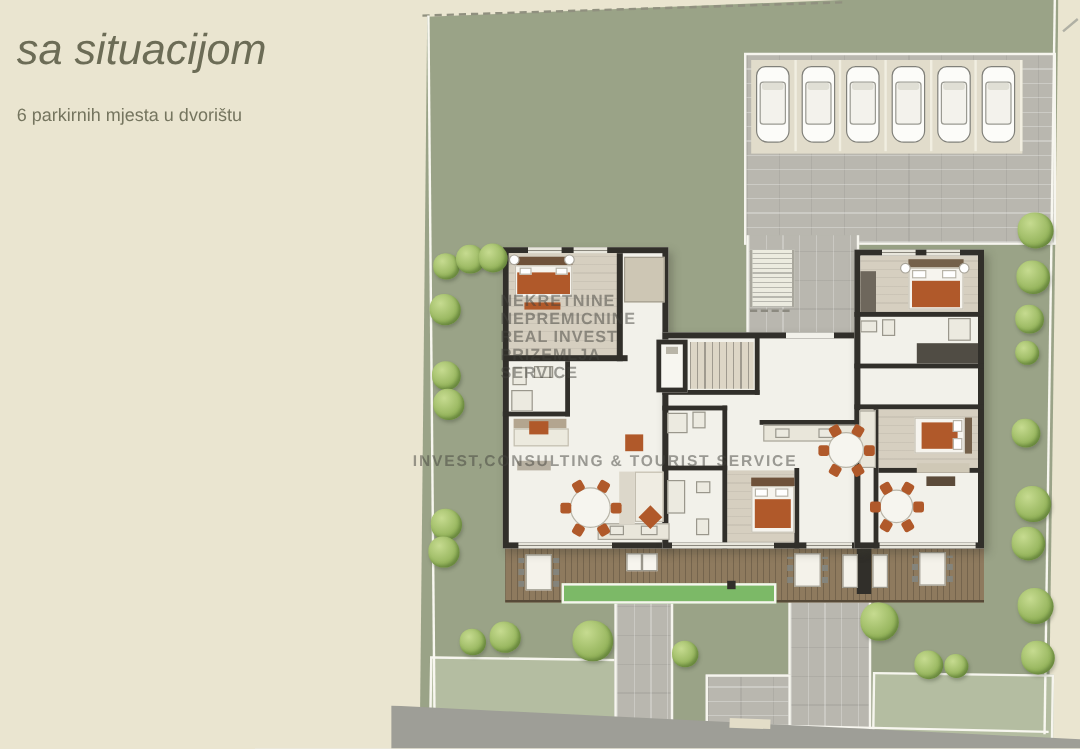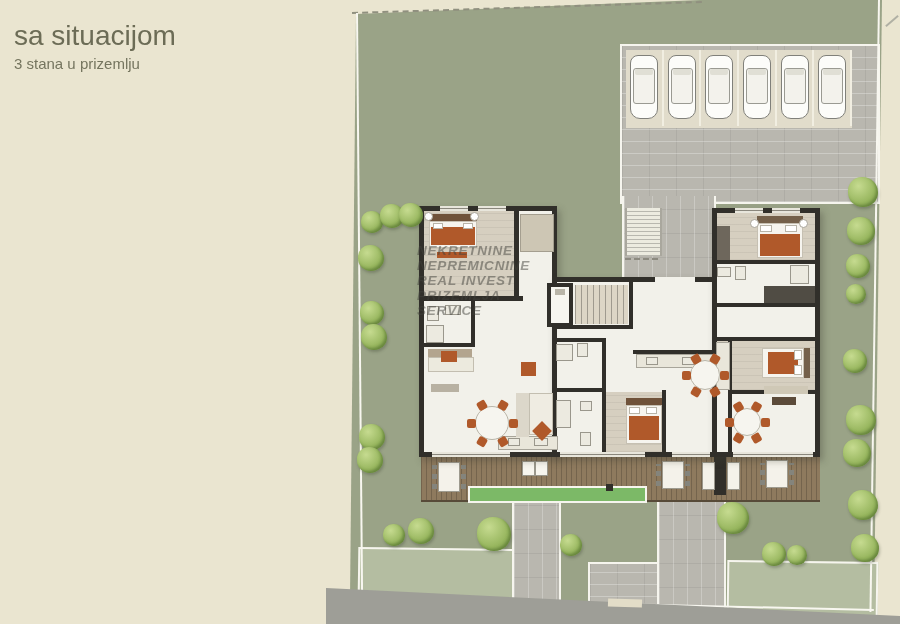--- a/index.html
+++ b/index.html
@@ -1,21 +1,21 @@
 <!DOCTYPE html>
 <html style="--bg: #eae5d0; --title_text: #6c6c56; --note_text: #75755f; --site_green: #9aa387; --lawn_light: #b4bda1; --paver: #b9b7af; --stall_bg: #e1dccb; --road: #9e9e97; --deck: #8e7a5e; --wall: #312f2a; --room: #f2f1ea; --parquet: #d6cfc0; --orange: #b0592a; --wood_dark: #6f523a; --tree_edge: #7d9c4a; --bright_strip: #7cb967; --car_body: #fcfcf9; --watermark: rgba(66,66,60,0.5);"><head>
 <meta charset="utf-8">
 <style>
   html,body{margin:0;padding:0;}
   #canvas{position:relative;width:900px;height:624px;overflow:hidden;
     background:var(--bg,#eae5d0);font-family:"Liberation Sans",sans-serif;}
   .a{position:absolute;}
   
   .t1{font-size:31px;color:var(--title_text,#6c6c56);letter-spacing:.5px;}
-  .t2{font-size:28px;color:var(--title_text,#6c6c56);}
+  .t2{font-size:36px;color:var(--title_text,#6c6c56);font-style:italic;}
   .nt{font-size:15px;color:var(--note_text,#75755f);}
   
   .green{background:var(--site_green,#9aa387);}
   .lawn{background:var(--lawn_light,#b4bda1);border:2px solid #f6f5ee;}
   .pav{background-color:var(--paver,#b9b7af);
        background-image:repeating-linear-gradient(0deg,rgba(255,255,255,.28) 0 1px,transparent 1px 12px),
                         repeating-linear-gradient(90deg,rgba(0,0,0,.06) 0 1px,transparent 1px 27px);}
   .pavv{background-color:var(--paver,#b9b7af);
        background-image:repeating-linear-gradient(90deg,rgba(255,255,255,.25) 0 1px,transparent 1px 14px),
                         repeating-linear-gradient(0deg,rgba(0,0,0,.06) 0 1px,transparent 1px 24px);}
@@ -55,34 +55,34 @@
     background:repeating-linear-gradient(0deg,#84847c 0 5px,transparent 5px 10px);}
   .dtable::before{left:-7px;} .dtable::after{right:-7px;}
   .dot{position:absolute;background:#fff;border:1px solid #a9a59a;border-radius:50%;width:7px;height:7px;}
   
   .stairs{background-color:#ddd6c6;
     background-image:repeating-linear-gradient(90deg,rgba(0,0,0,.28) 0 1px,transparent 1px 6px);}
   .xstairs{background-color:#ecebe0;
     background-image:repeating-linear-gradient(0deg,rgba(0,0,0,.22) 0 1px,transparent 1px 4px);
     border-left:2px solid #a9a79d;border-right:2px solid #a9a79d;}
   
-  .wm{color:var(--watermark,rgba(66,66,60,.5));font-style:italic;}
+  .wm{color:var(--watermark,rgba(66,66,60,.5));}
   .wm-lang{font-size:13.5px;font-weight:bold;letter-spacing:.8px;line-height:15px;font-family:"Liberation Sans",sans-serif;}
   .wm-url{font-family:"Liberation Serif",serif;font-weight:bold;font-size:27px;}
   .wm-url .big{font-size:46px;letter-spacing:7px;}
   .wm-tag{font-size:13px;letter-spacing:1.5px;font-weight:bold;font-family:"Liberation Sans",sans-serif;}
 </style>
 </head>
 <body>
 
 <div id="canvas">
 
   <div class="a" style="left:14px;top:14px;">
     <div class="t2" style="margin-top:6px;">sa situacijom</div>
-    <div class="nt" style="margin-top:3px;">3 stana u prizemlju</div>
+    <div class="nt" style="margin-top:26px;">6 parkirnih mjesta u dvorištu</div>
   </div>
 
   <div class="a green" style="left:0;top:0;width:900px;height:624px;
        clip-path:polygon(356px 14px,700px 0px,882px 0px,874px 610px,350px 598px);"></div>
 
   <div class="a lawn" style="left:358px;top:548px;width:155px;height:50px;transform:rotate(.8deg);"></div>
   <div class="a lawn" style="left:727px;top:561px;width:147px;height:56px;transform:rotate(.8deg);"></div>
 
   <div class="a pav" style="left:620px;top:44px;width:256px;height:156px;border:2px solid #f6f5ee;">
     <div class="a" style="left:4px;top:4px;width:226px;height:78px;background:var(--stall_bg,#e1dccb);">
@@ -300,13 +300,14 @@
        clip-path:polygon(326px 588px,900px 616px,900px 624px,326px 624px);"></div>
   <div class="a" style="left:608px;top:599px;width:34px;height:8px;background:#e3ddc8;transform:rotate(2deg);"></div>
 
   <div class="a wm" style="left:417px;top:243px;" id="wm-langs">
       <div class="wm-lang">NEKRETNINE</div>
       <div class="wm-lang">NEPREMICNINE</div>
       <div class="wm-lang">REAL INVEST</div>
       <div class="wm-lang">PRIZEMLJA</div>
       <div class="wm-lang">SERVICE</div>
     </div>
+  <div class="a wm wm-tag" style="left:344px;top:376px;">INVEST,CONSULTING &amp; TOURIST SERVICE</div>
 </div>
 
 </body></html>

